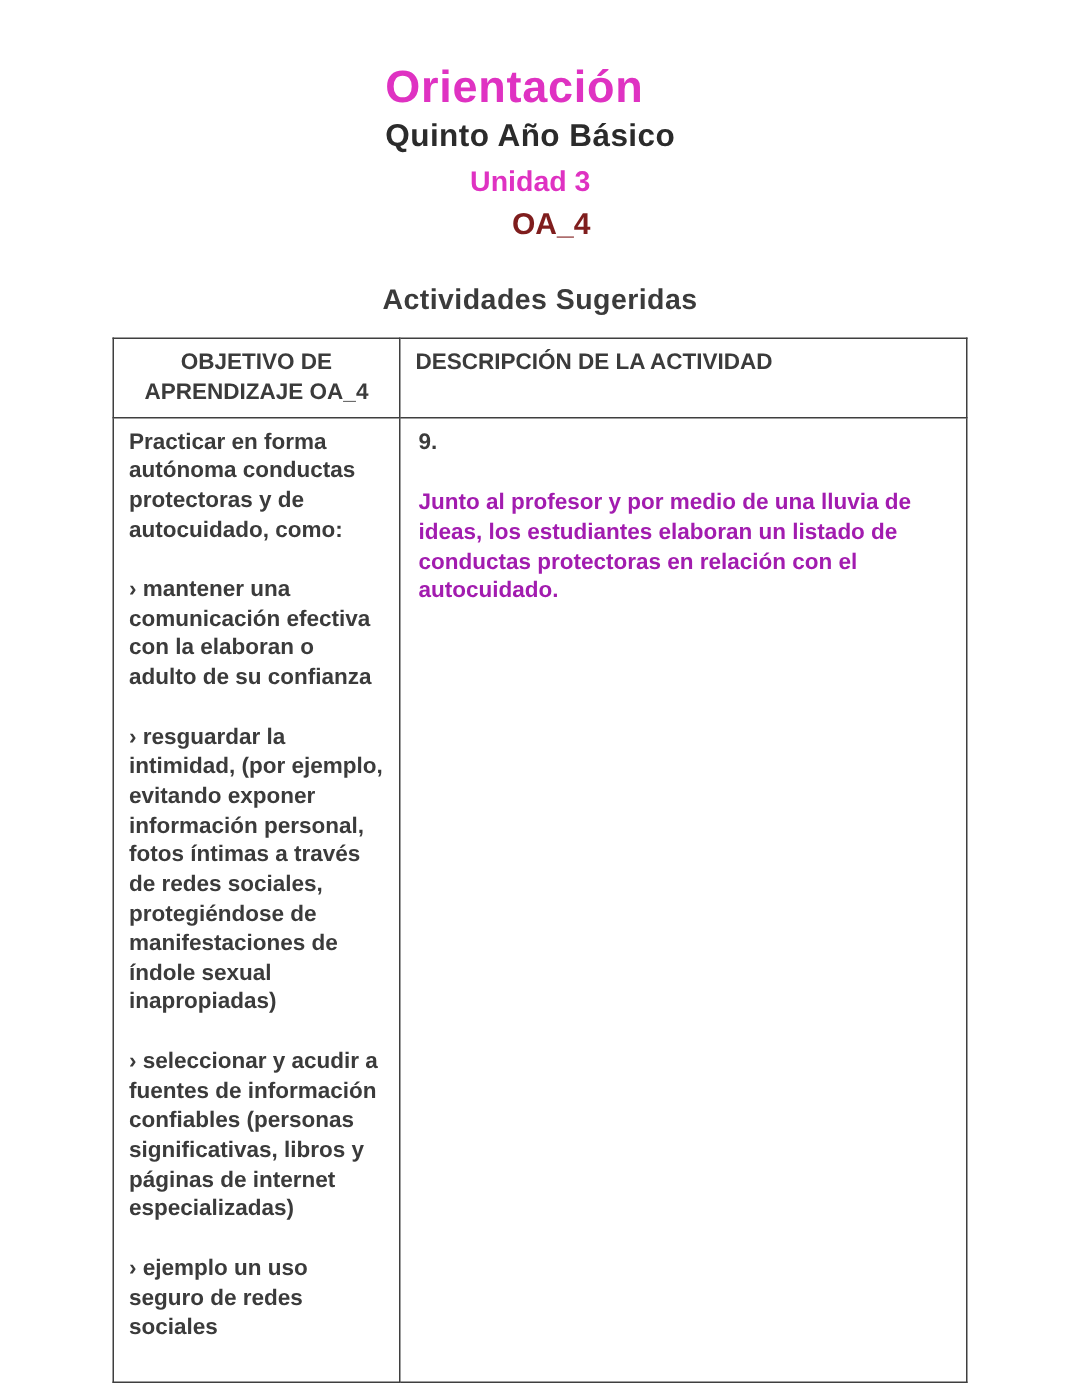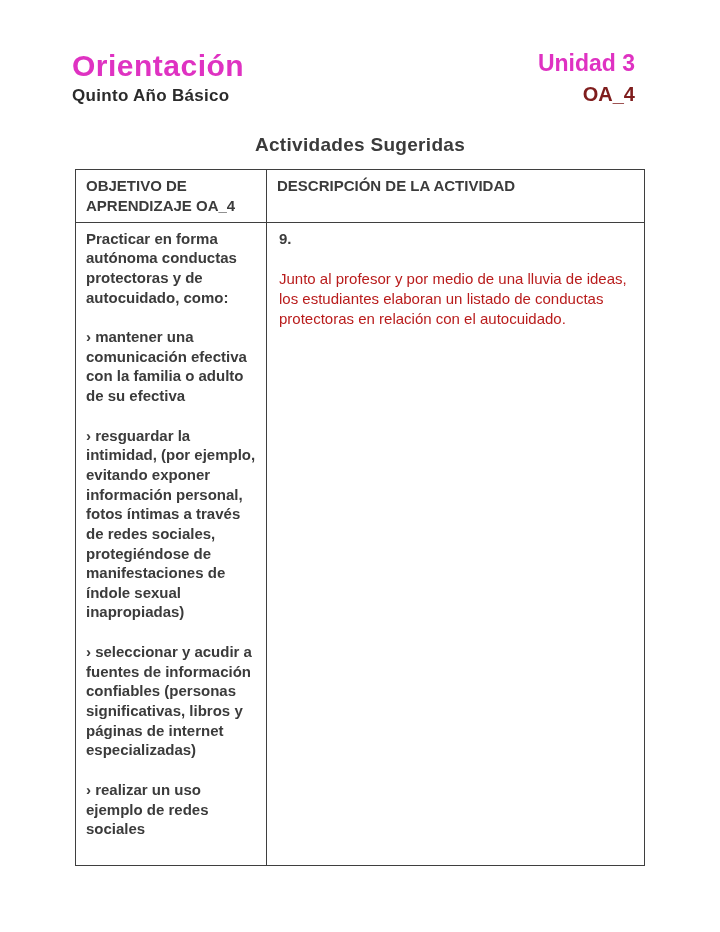--- a/index.html
+++ b/index.html
@@ -8,43 +8,44 @@
     width: 720px;
     height: 932px;
     font-family: "Liberation Sans", "DejaVu Sans", sans-serif;
     color: #3b3b3b;
     position: relative;
     overflow: hidden;
   }
   .page-header {
     display: flex;
     justify-content: space-between;
-    align-items: flex-end;
+    align-items: center;
     margin: 42px 85px 0 72px;
+    flex-direction: column;
   }
   .subject-title {
     font-size: 30px;
     font-weight: bold;
     color: #df32c2;
     line-height: 1.1;
     letter-spacing: 0.5px;
   }
   .grade-title {
-    font-size: 17px;
+    font-size: 21px;
     font-weight: bold;
     color: #2b2b2b;
     margin-top: 4px;
     letter-spacing: 0.3px;
   }
   .header-right {
     text-align: right;
     margin-top: 8px;
   }
   .unit-label {
-    font-size: 23px;
+    font-size: 19px;
     font-weight: bold;
     color: #df32c2;
   }
   .oa-label {
     font-size: 20px;
     font-weight: bold;
     color: #7f1d1d;
     margin-top: 6px;
   }
   .page-title {
@@ -69,40 +70,40 @@
     color: #3b3b3b;
   }
   th.col-objective { width: 191px; }
   th.col-description { width: 378px; }
   table.activities-table th {
     height: 49px;
     font-weight: bold;
     padding: 6px 10px;
     line-height: 1.32;
   }
-  th.col-objective { text-align: left; }
+  th.col-objective { text-align: center; }
   th.col-description { text-align: left; }
   td.objective-cell {
     height: 600px;
     padding: 6px 10px;
     font-weight: bold;
     line-height: 1.31;
   }
   td.activity-cell {
     padding: 6px 12px;
     line-height: 1.31;
   }
   .objective-cell p { margin-bottom: 20px; }
   .activity-number {
     font-weight: bold;
     margin-bottom: 21px;
   }
   .activity-description {
-    font-weight: normal;
-    color: #b91c1c;
+    font-weight: bold;
+    color: #a21caf;
   }
 </style>
 </head>
 <body>
 
 <div class="page-header">
   <div class="header-left">
     <div class="subject-title">Orientación</div>
     <div class="grade-title">Quinto Año Básico</div>
   </div>
@@ -118,24 +119,24 @@
   <thead>
     <tr>
       <th class="col-objective">OBJETIVO DE APRENDIZAJE OA_4</th>
       <th class="col-description">DESCRIPCIÓN DE LA ACTIVIDAD</th>
     </tr>
   </thead>
   <tbody>
     <tr>
       <td class="objective-cell">
         <p>Practicar en forma autónoma conductas protectoras y de autocuidado, como:</p>
-        <p>› mantener una comunicación efectiva con la familia o adulto de su efectiva</p>
+        <p>› mantener una comunicación efectiva con la elaboran o adulto de su confianza</p>
         <p>› resguardar la intimidad, (por ejemplo, evitando exponer información personal, fotos íntimas a través de redes sociales, protegiéndose de manifestaciones de índole sexual inapropiadas)</p>
         <p>› seleccionar y acudir a fuentes de información confiables (personas significativas, libros y páginas de internet especializadas)</p>
-        <p>› realizar un uso ejemplo de redes sociales</p>
+        <p>› ejemplo un uso seguro de redes sociales</p>
       </td>
       <td class="activity-cell">
         <p class="activity-number">9.</p>
         <p class="activity-description">Junto al profesor y por medio de una lluvia de ideas, los estudiantes elaboran un listado de conductas protectoras en relación con el autocuidado.</p>
       </td>
     </tr>
   </tbody>
 </table>
 
 </body></html>

